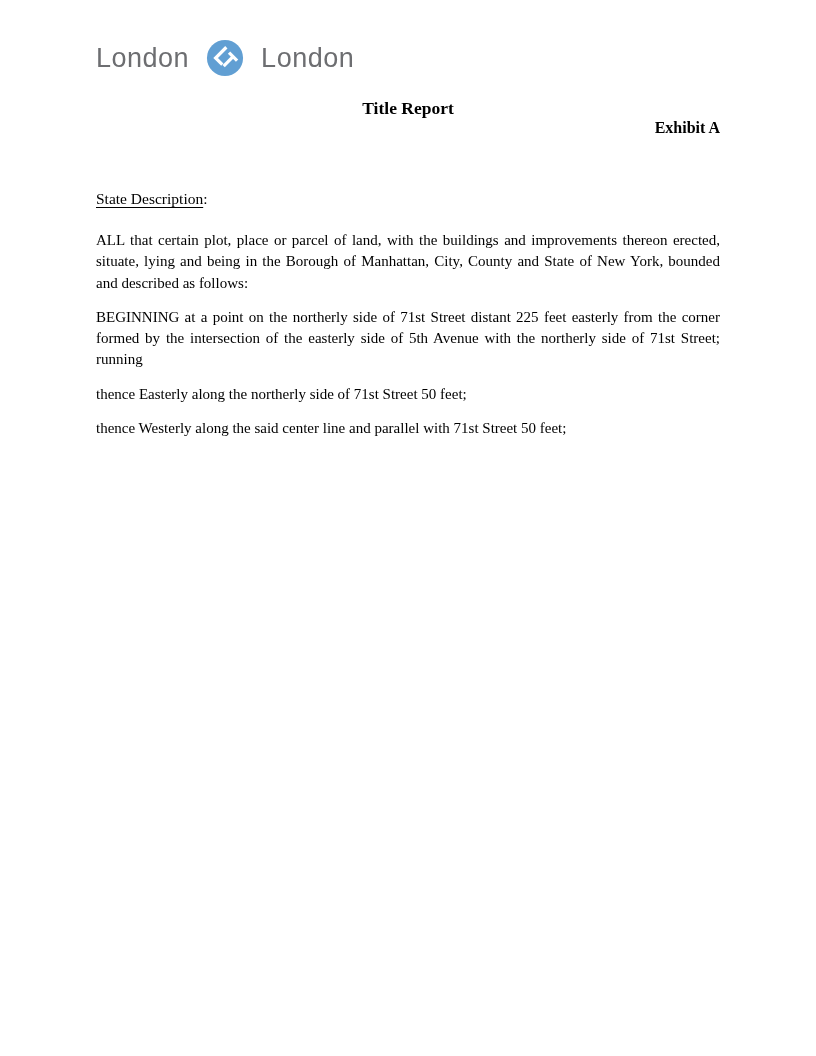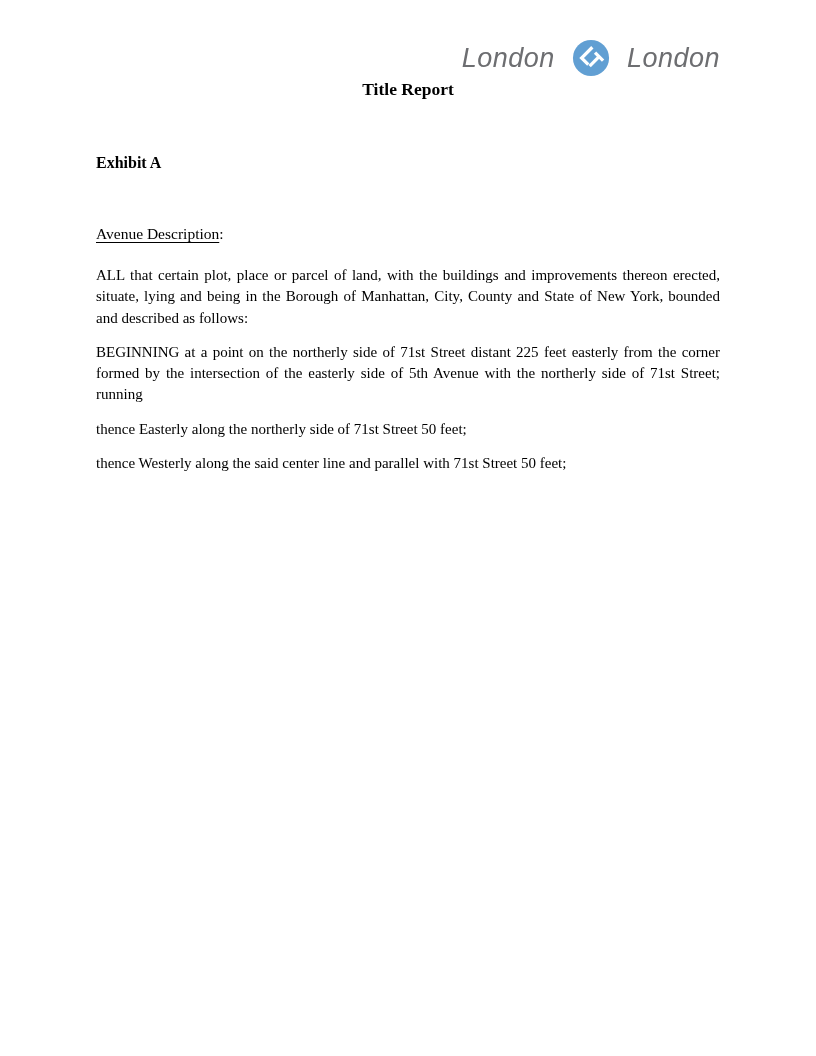--- a/index.html
+++ b/index.html
@@ -10,47 +10,45 @@
     background: #ffffff;
     box-sizing: border-box;
     padding: 38px 96px 0 96px;
     font-family: "Liberation Serif", serif;
     color: #000000;
     overflow: hidden;
   }
   .logo-row {
     display: flex;
     align-items: center;
-    justify-content: flex-end;
+    justify-content: flex-start;
     gap: 15px;
     height: 40px;
-    font-style: italic;
   }
   .logo-word {
     font-family: "Liberation Sans", sans-serif;
     font-size: 27px;
     font-weight: 400;
     color: #6d6e71;
     letter-spacing: 0.5px;
     line-height: 1;
   }
   .logo-icon { display: inline-block; width: 38px; height: 38px; margin: 0 2px; }
   .doc-title {
     text-align: center;
     font-weight: bold;
     font-size: 17.5px;
     line-height: 20px;
-    margin-top: 1px;
+    margin-top: 20px;
   }
   .exhibit-heading {
-    text-align: left;
+    text-align: right;
     font-weight: bold;
     font-size: 16px;
     line-height: 19px;
-    margin-top: 54px;
   }
   .section-label {
     margin-top: 52px;
     font-size: 15.5px;
     line-height: 19px;
   }
   .section-label .underlined {
     text-decoration: underline;
     text-underline-offset: 3px;
   }
@@ -79,21 +77,21 @@
         </g>
       </svg>
     </span>
     <span class="logo-word">London</span>
   </div>
 
   <div class="doc-title">Title Report</div>
 
   <div class="exhibit-heading">Exhibit A</div>
 
-  <div class="section-label"><span class="underlined">Avenue Description</span><span>:</span></div>
+  <div class="section-label"><span class="underlined">State Description</span><span>:</span></div>
 
   <div class="doc-body">
     <p>ALL that certain plot, place or parcel of land, with the buildings and improvements thereon erected, situate, lying and being in the Borough of Manhattan, City, County and State of New York, bounded and described as follows:</p>
     <p>BEGINNING at a point on the northerly side of 71st Street distant 225 feet easterly from the corner formed by the intersection of the easterly side of 5th Avenue with the northerly side of 71st Street; running</p>
     <p>thence Easterly along the northerly side of 71st Street 50 feet;</p>
     <p>thence Westerly along the said center line and parallel with 71st Street 50 feet;</p>
   </div>
 
 </div>
 

